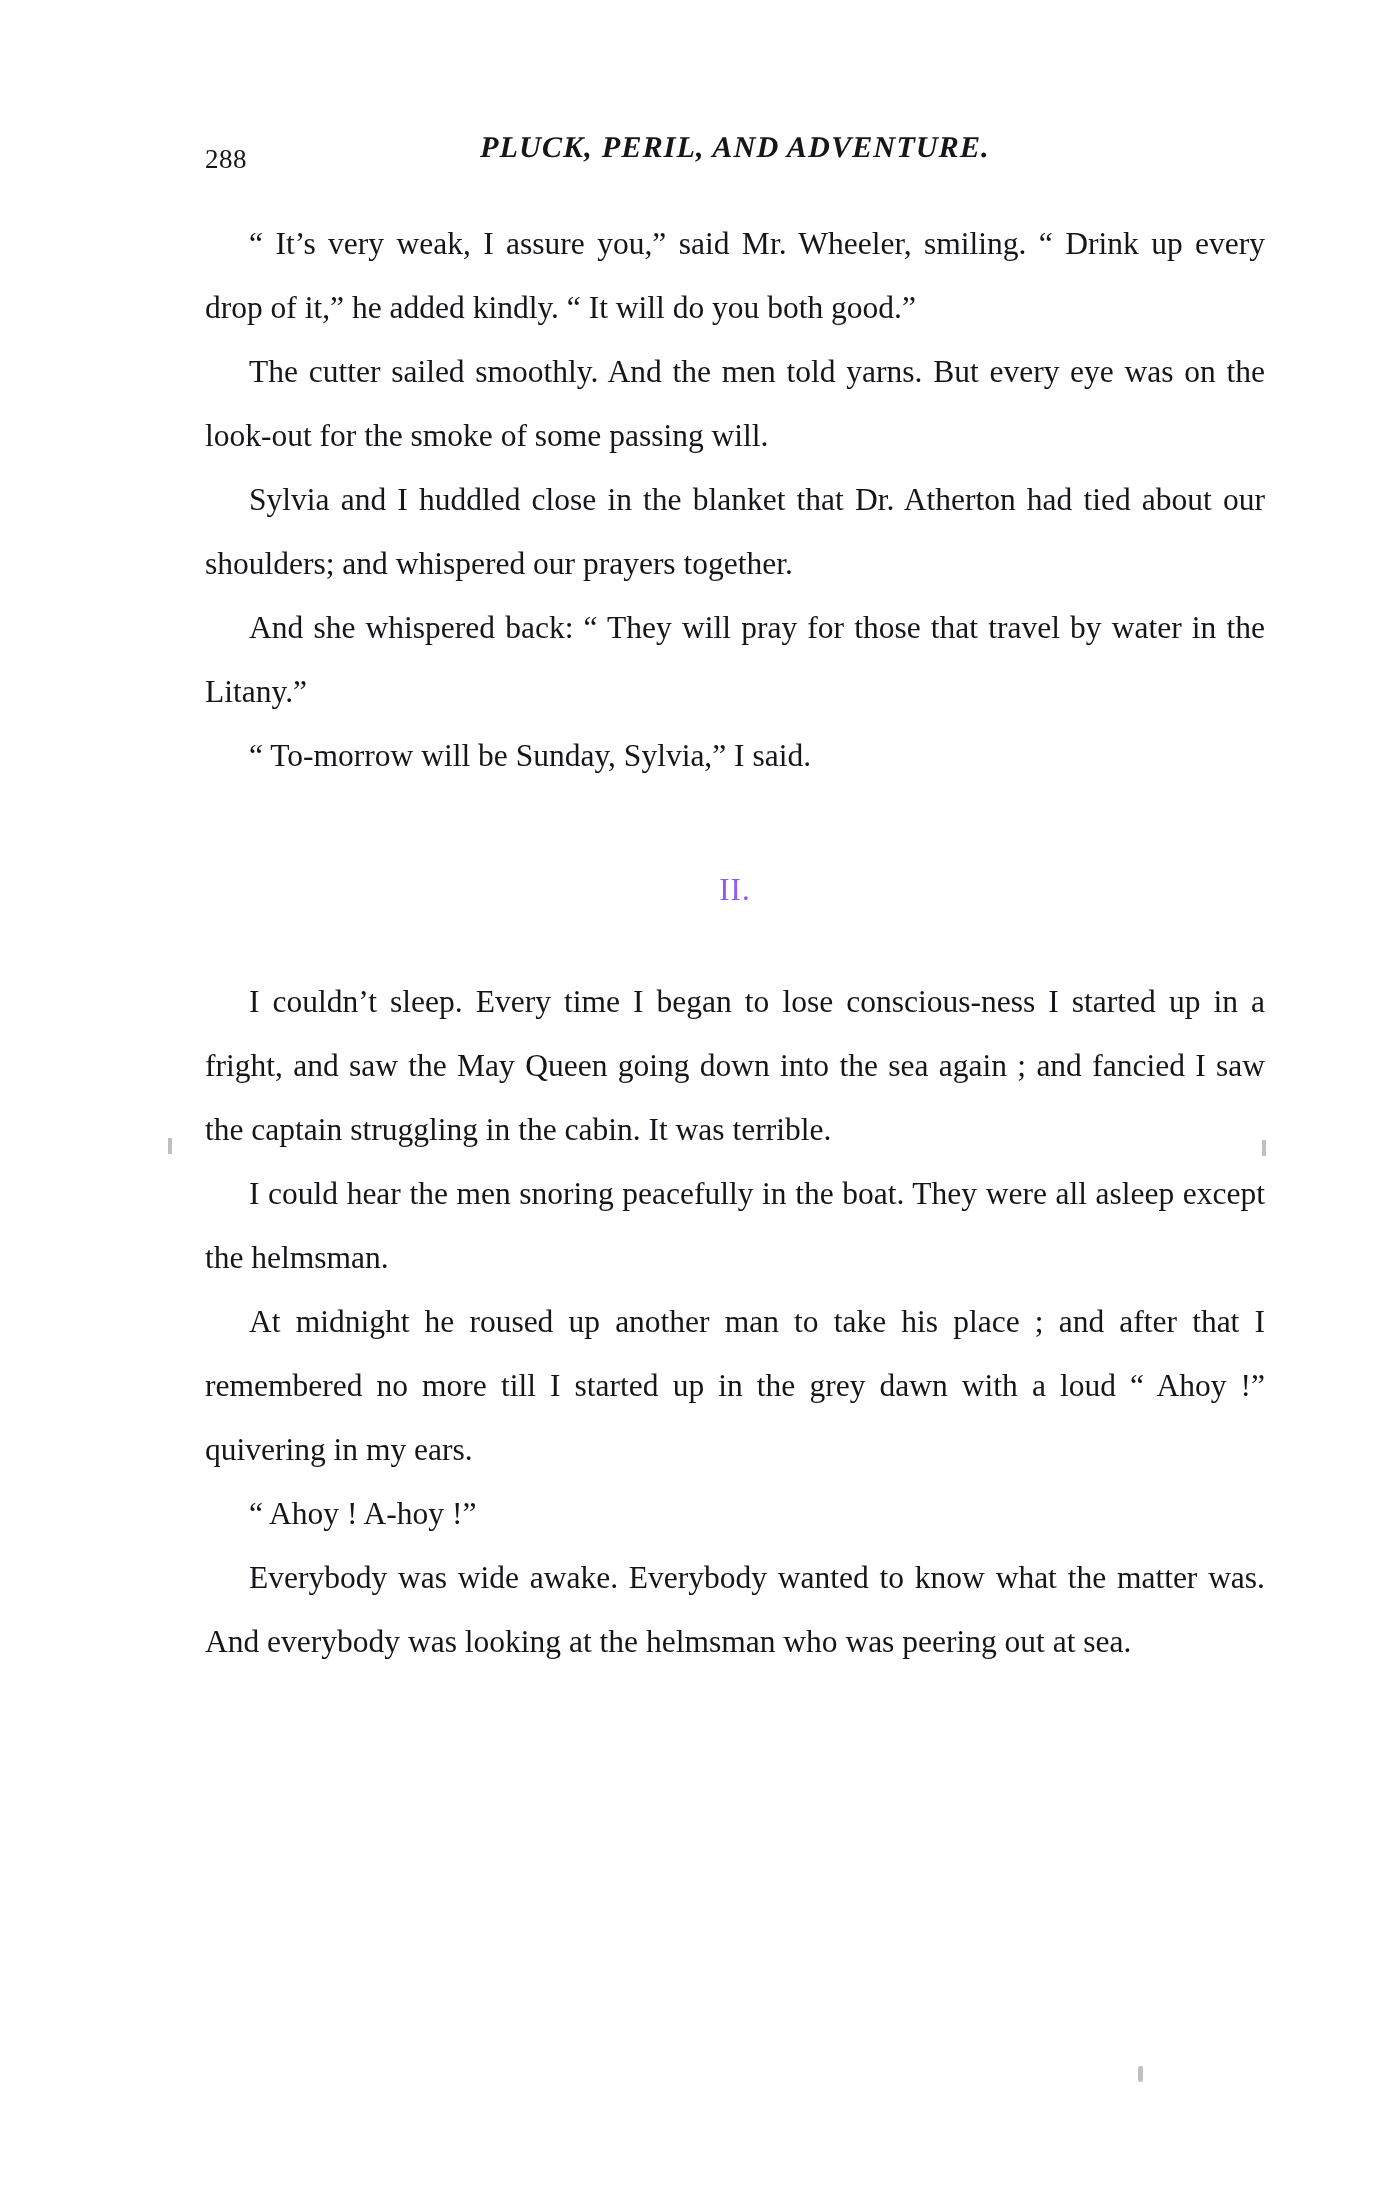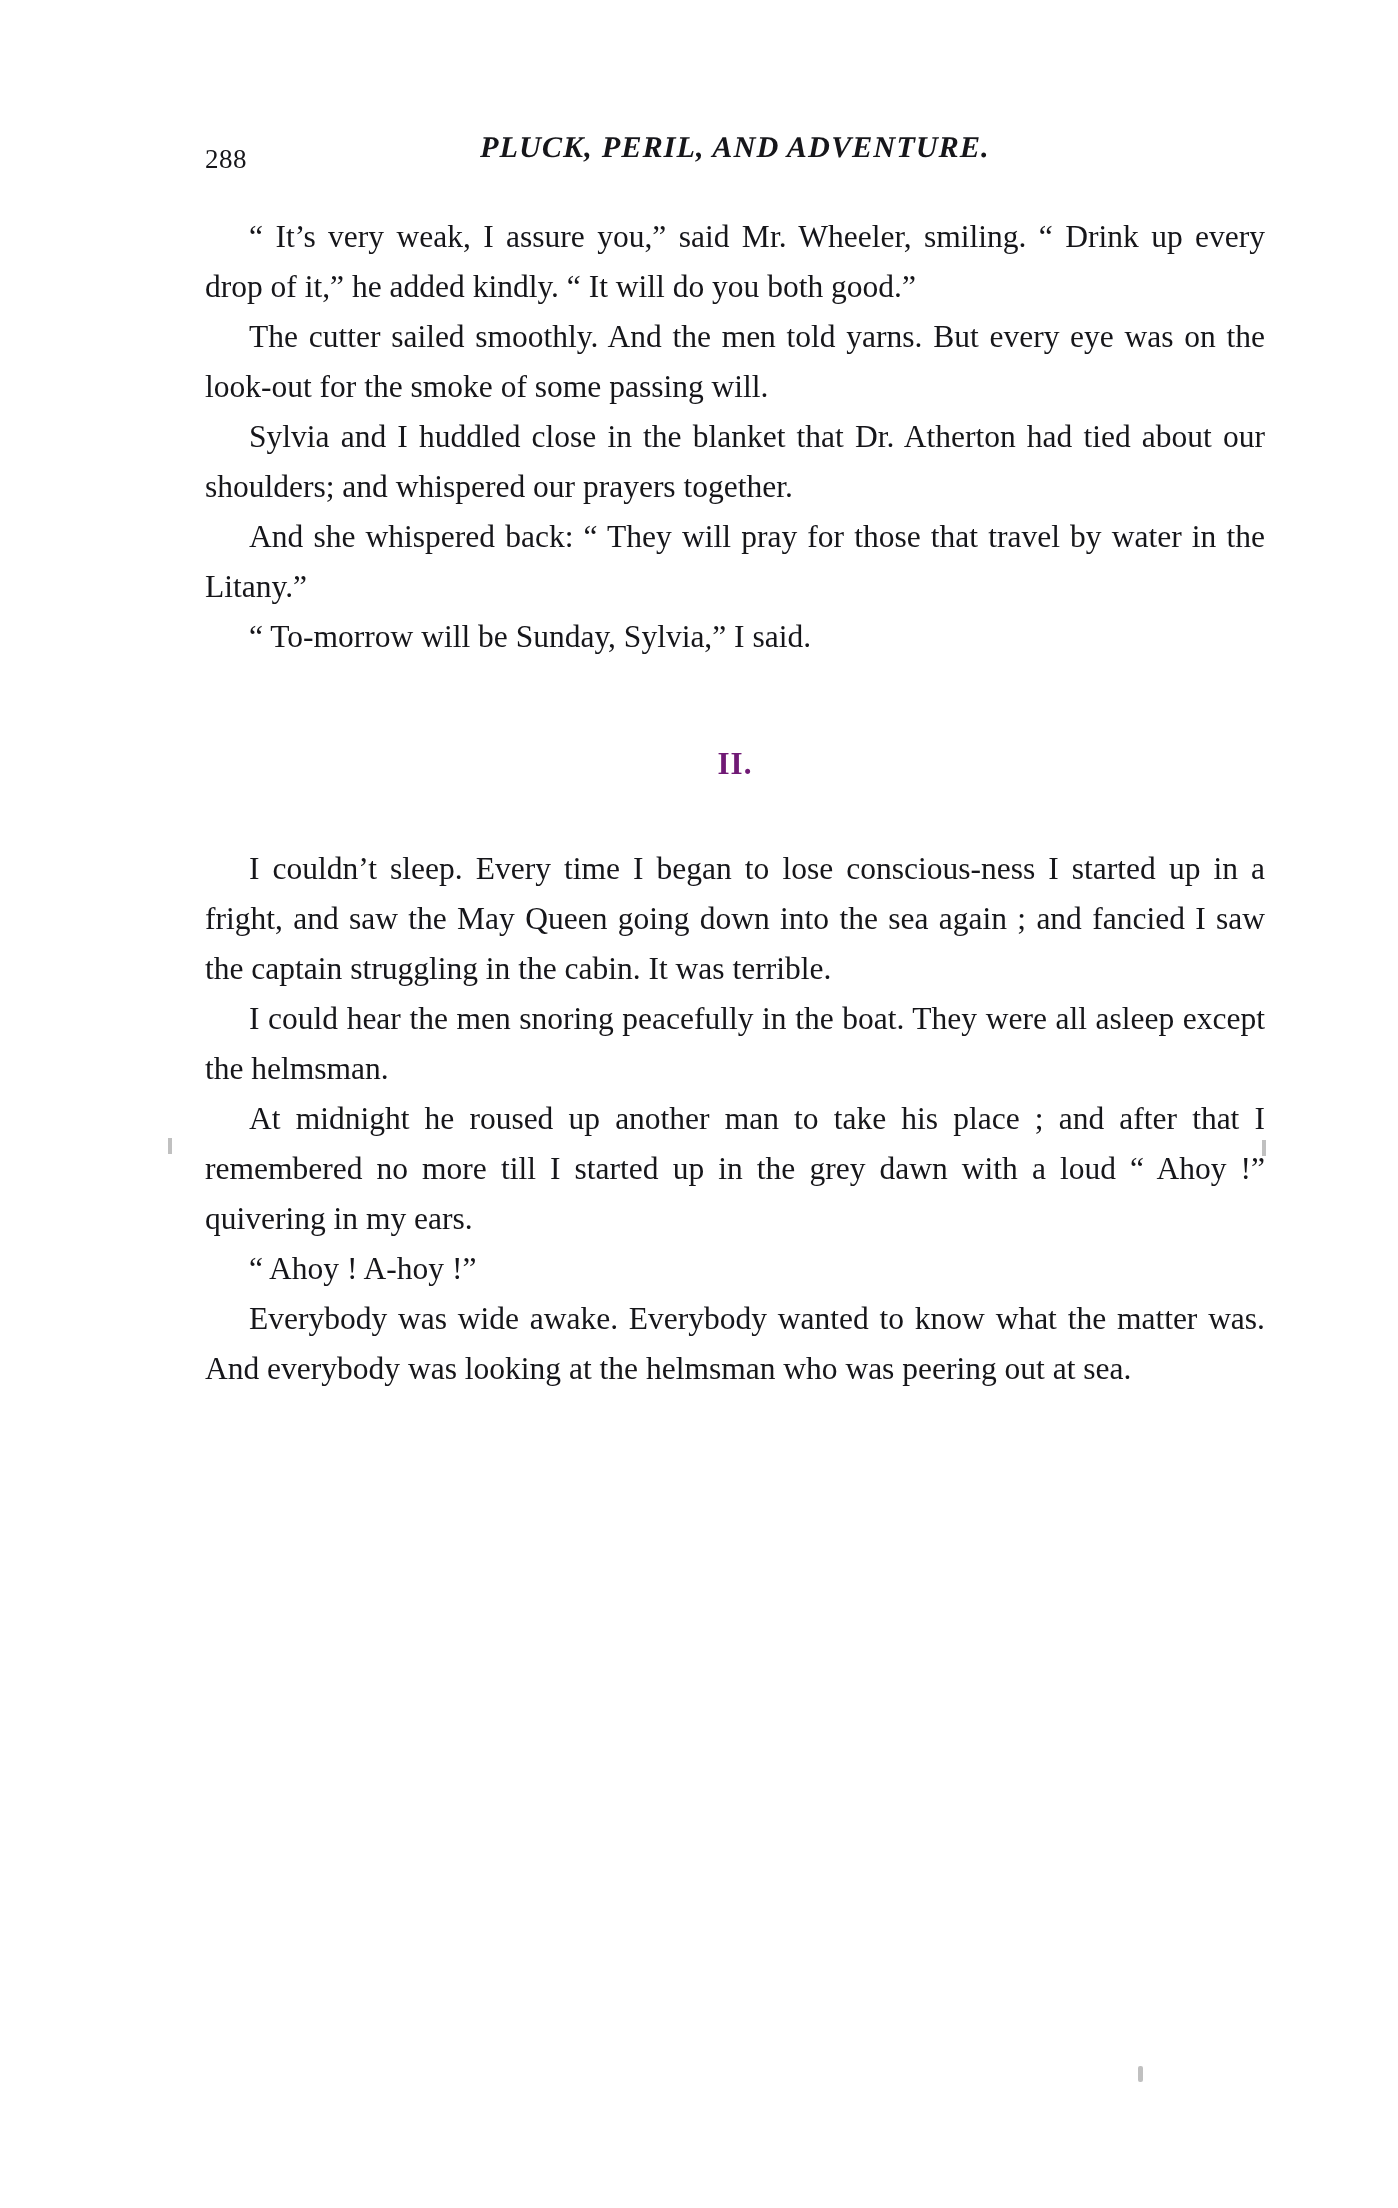--- a/index.html
+++ b/index.html
@@ -51,33 +51,33 @@
     font-style: italic;
     font-weight: bold;
     font-size: 30px;
     letter-spacing: 1.2px;
     color: #16161a;
     transform: skewX(-1deg);
   }
   .body-text p {
     margin: 0;
     font-size: 31.5px;
-    line-height: 50px;
+    line-height: 64px;
     text-align: justify;
     text-indent: 44px;
     color: #16161a;
     hyphens: none;
   }
   .section-number {
     text-align: center;
-    font-weight: bold;
+    font-weight: normal;
     font-size: 31px;
     letter-spacing: 1px;
     margin: 84px 0 62px 0;
-    color: #701a75;
+    color: #8b5cf6;
   }
   .it { }
   .mark {
     position: absolute;
     background: #8d8d8d;
     opacity: 0.55;
   }
   .mark.m1 { left: 168px; top: 1138px; width: 4px; height: 16px; }
   .mark.m2 { left: 1262px; top: 1140px; width: 4px; height: 16px; }
   .mark.m3 { left: 1138px; top: 2066px; width: 5px; height: 16px; border-radius: 2px; }

